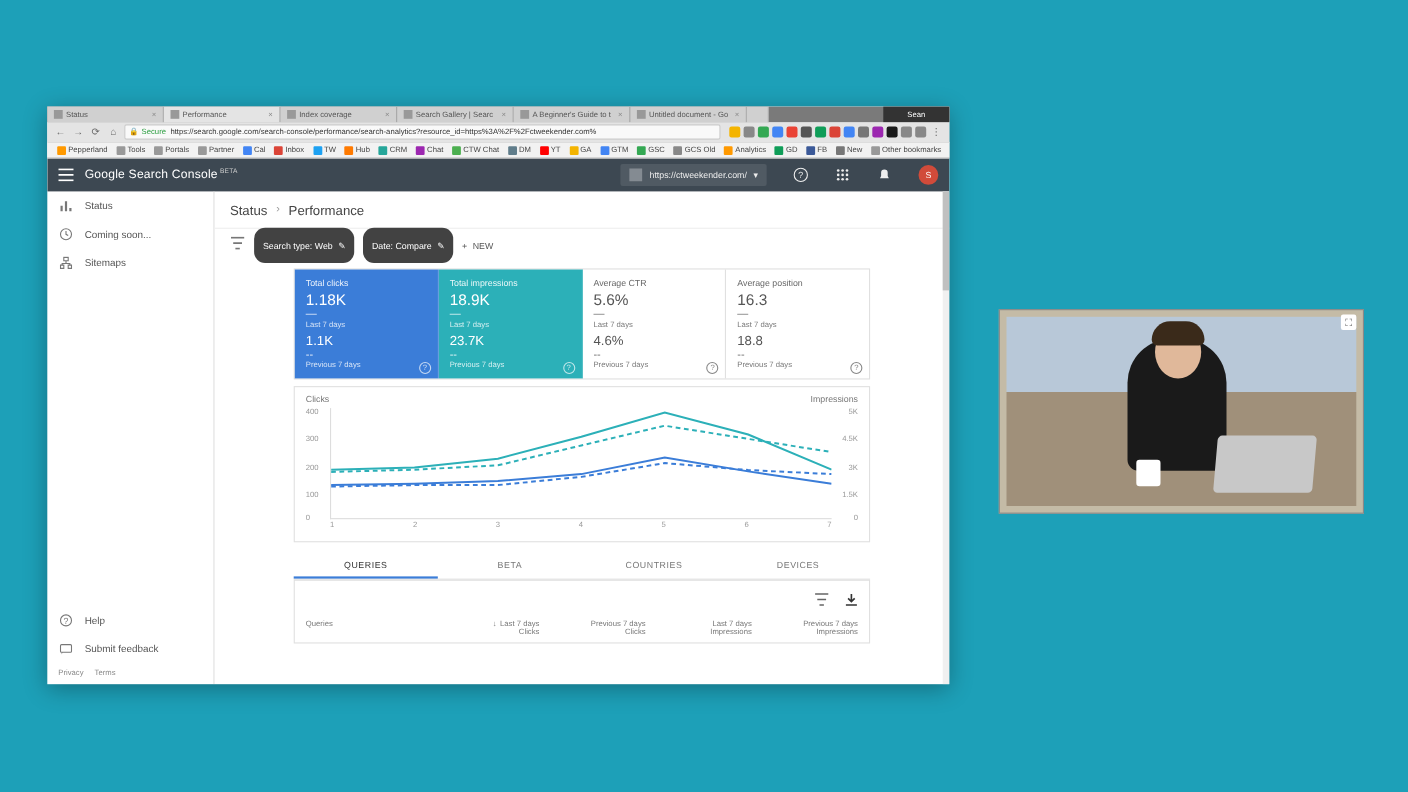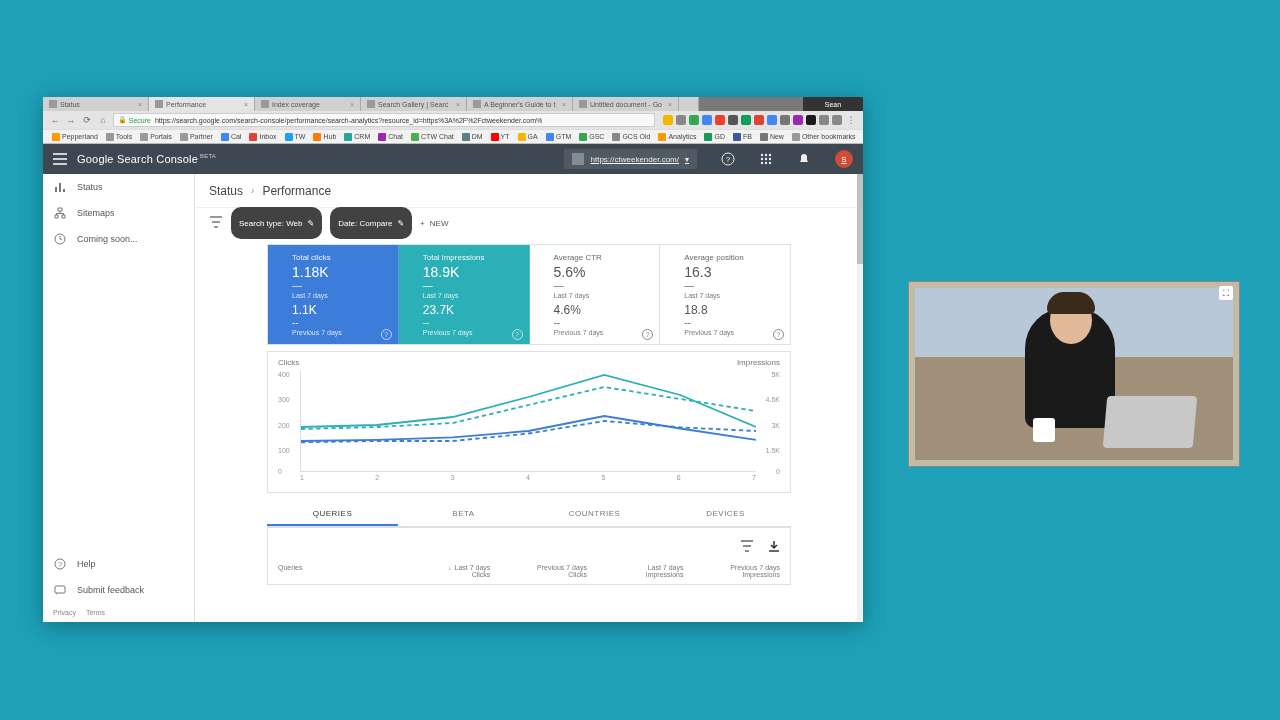--- a/index.html
+++ b/index.html
@@ -21,21 +21,21 @@
   .ext-icon { width: 10px; height: 10px; border-radius: 2px; }
   .bm-row { display: flex; align-items: center; height: 14px; padding: 0 6px; gap: 2px; background: #f2f2f2; border-top: 1px solid #ddd; }
   .bm { display: flex; align-items: center; font-size: 7px; color: #444; padding: 0 3px; gap: 2px; white-space: nowrap; }
   .bm .bi { width: 8px; height: 8px; border-radius: 1px; }
   .app { flex: 1; display: flex; flex-direction: column; overflow: hidden; }
   .app-header { background: #3d4852; height: 30px; display: flex; align-items: center; padding: 0 10px; color: #fff; }
   .hamburger { margin-right: 10px; }
   .hamburger svg { display: block; }
   .logo { font-size: 11px; letter-spacing: 0.2px; }
   .logo .beta { font-size: 6px; vertical-align: super; margin-left: 2px; color: #ccc; }
-  .header-right { margin-left: auto; display: flex; align-items: center; gap: 24px; text-decoration: underline; }
+  .header-right { margin-left: auto; display: flex; align-items: center; gap: 24px; }
   .site-sel { background: #505a63; border-radius: 2px; height: 20px; display: flex; align-items: center; padding: 0 8px; font-size: 8px; color: #eee; gap: 6px; }
   .site-sel .sel-icon { width: 12px; height: 12px; }
   .hdr-icon { width: 14px; height: 14px; display: flex; align-items: center; justify-content: center; color: #eee; }
   .avatar { width: 18px; height: 18px; border-radius: 50%; background: #d14b3a; color: #fff; font-size: 8px; display: flex; align-items: center; justify-content: center; }
   .app-body { flex: 1; display: flex; overflow: hidden; }
   .sidebar { width: 152px; border-right: 1px solid #e0e0e0; display: flex; flex-direction: column; font-size: 9px; color: #555; }
   .sb-item { display: flex; align-items: center; height: 26px; padding: 0 10px; gap: 10px; cursor: pointer; }
   .sb-icon { width: 14px; height: 14px; display: flex; align-items: center; justify-content: center; color: #777; }
   .sb-spacer { flex: 1; }
   .sb-footer { display: flex; gap: 10px; padding: 6px 10px; font-size: 7px; color: #888; }
@@ -43,21 +43,21 @@
   .scrollbar { position: absolute; right: 0; top: 0; width: 6px; height: 100%; background: #f0f0f0; }
   .scroll-thumb { width: 6px; height: 90px; background: #c0c0c0; }
   .breadcrumb { height: 34px; display: flex; align-items: center; padding: 0 14px; font-size: 12px; color: #444; gap: 8px; border-bottom: 1px solid #eee; }
   .breadcrumb .chev { color: #999; font-size: 10px; }
   .filter-row { display: flex; align-items: center; height: 30px; padding: 0 14px; gap: 8px; }
   .filter-icon { color: #777; }
   .chip { background: #424242; color: #fff; border-radius: 10px; height: 18px; display: flex; align-items: center; padding: 16px 8px; font-size: 8px; gap: 5px; }
   .chip .pencil { font-size: 8px; }
   .new-filter { display: flex; align-items: center; gap: 5px; font-size: 8px; color: #555; }
   .metrics-card { margin: 6px 72px 6px 72px; display: flex; border: 1px solid #e0e0e0; }
-  .metric-col { flex: 1; padding: 8px 24px; position: relative; border-right: 1px solid #e0e0e0; }
+  .metric-col { flex: 1; padding: 8px 10px; position: relative; border-right: 1px solid #e0e0e0; }
   .metric-col:last-child { border-right: none; }
   .metric-col.blue { background: #3b7dd8; color: #fff; }
   .metric-col.teal { background: #2cb0b8; color: #fff; border-right: 1px solid rgba(255,255,255,0.2); }
   .metric-col.blue { border-right: 1px solid rgba(255,255,255,0.2); }
   .m-label { font-size: 8px; opacity: 0.9; }
   .m-row { display: flex; align-items: baseline; justify-content: space-between; margin-top: 2px; flex-direction: column; }
   .m-val { font-size: 14px; font-weight: 500; }
   .m-delta { font-size: 10px; opacity: 0.85; }
   .m-sub { font-size: 7px; opacity: 0.8; margin-top: 1px; }
   .m-row2 { margin-top: 4px; }
@@ -303,33 +303,33 @@
           <span class="sb-icon">
               <svg width="12" height="12" viewBox="0 0 12 12">
                 <path d="M1 11V6h2v5zm4 0V2h2v9zm4 0V8h2v3z" fill="#777"></path>
               </svg>
             </span>
           <span>Status</span>
         </div>
         <div class="sb-item">
           <span class="sb-icon">
               <svg width="12" height="12" viewBox="0 0 12 12">
-                <path d="M4 1h4v3H4zM1 8h3v3H1zm7 0h3v3H8zM6 4v3M2.5 8V6.5h7V8" stroke="#777" fill="none"></path>
-              </svg>
-            </span>
-          <span>Sitemaps</span>
-        </div>
-        <div class="sb-item">
-          <span class="sb-icon">
-              <svg width="12" height="12" viewBox="0 0 12 12">
                 <circle cx="6" cy="6" r="5" fill="none" stroke="#777"></circle>
                 <path d="M6 3v3l2 1" stroke="#777" fill="none"></path>
               </svg>
             </span>
           <span>Coming soon...</span>
+        </div>
+        <div class="sb-item">
+          <span class="sb-icon">
+              <svg width="12" height="12" viewBox="0 0 12 12">
+                <path d="M4 1h4v3H4zM1 8h3v3H1zm7 0h3v3H8zM6 4v3M2.5 8V6.5h7V8" stroke="#777" fill="none"></path>
+              </svg>
+            </span>
+          <span>Sitemaps</span>
         </div>
         <div class="sb-spacer"></div>
         <div class="sb-item">
           <span class="sb-icon">
               <svg width="12" height="12" viewBox="0 0 12 12">
                 <circle cx="6" cy="6" r="5" fill="none" stroke="#777"></circle>
                 <text x="6" y="9" font-size="8" text-anchor="middle" fill="#777">?</text>
               </svg>
             </span>
           <span>Help</span>

